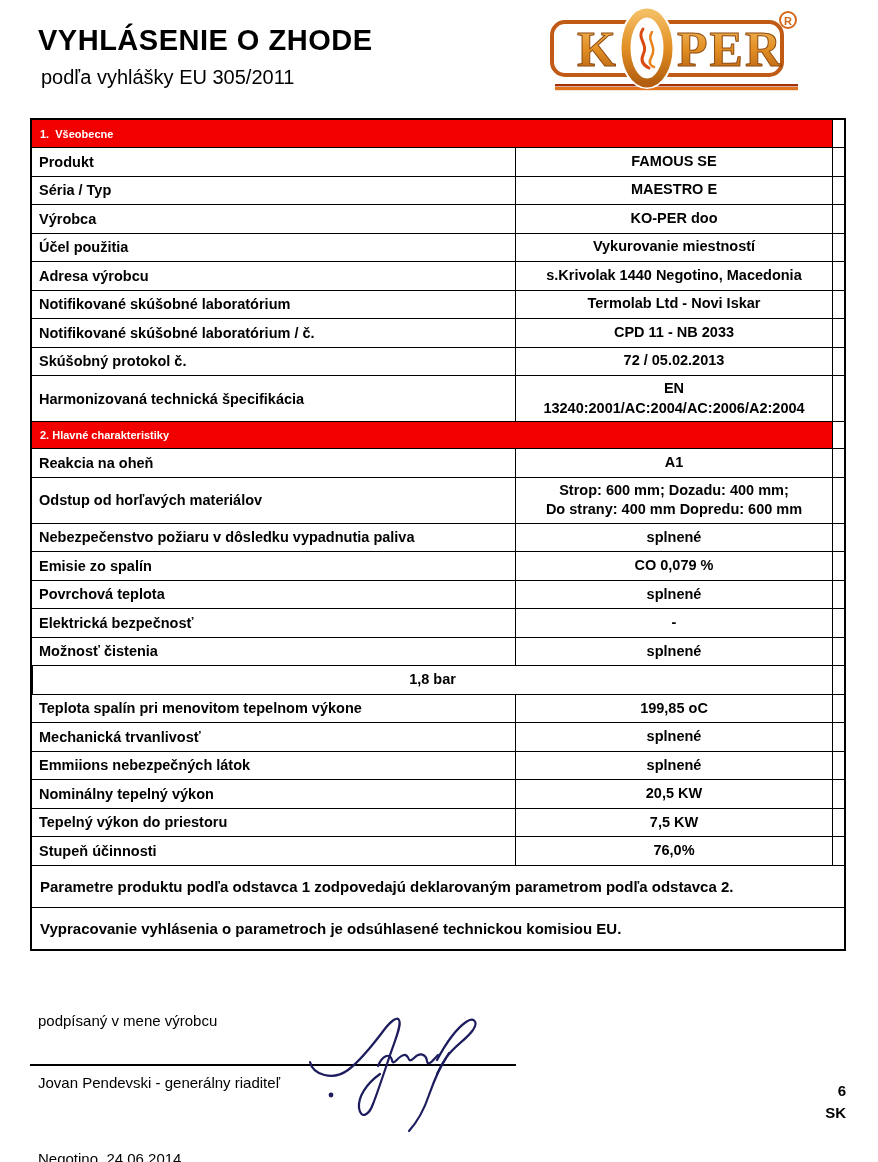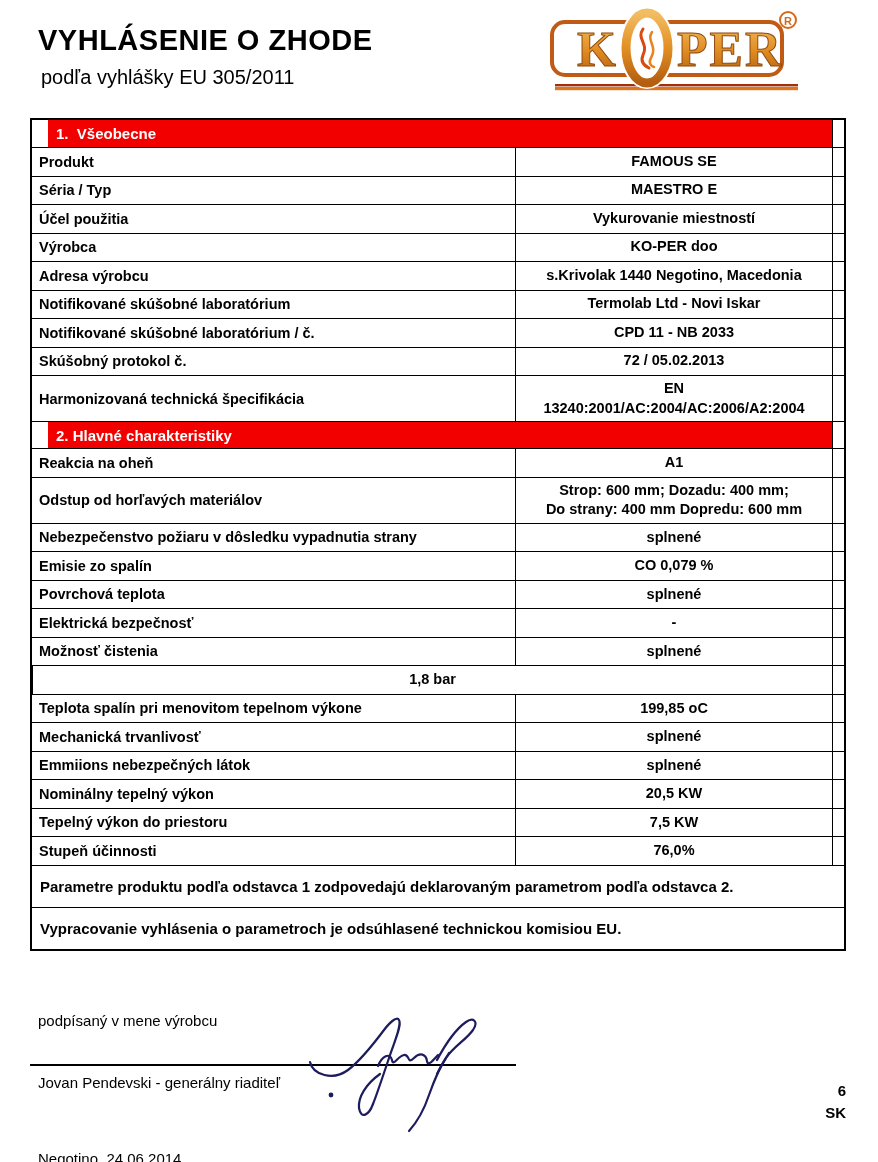--- a/index.html
+++ b/index.html
@@ -13,22 +13,22 @@
   .logo-wrap{position:absolute;left:545px;top:5px;width:258px;height:100px;}
   
   .decl-table{
     position:absolute;left:30px;top:118px;width:816px;
     border:2px solid #000;background:#fff;box-sizing:border-box;
   }
   .row{display:flex;align-items:stretch;min-height:28.5px;box-sizing:border-box;}
   .row + .row{border-top:1px solid #000;}
   .sec-row{min-height:27px;}
   .sec-bar{
-    flex:1;background:var(--red,#f20000);color:#fff;font-weight:bold;font-size:15px;
-    display:flex;align-items:center;padding-left:8px;white-space:pre;margin-left:16px;
+    flex:1;background:var(--red,#f20000);color:#fff;font-weight:bold;font-size:11px;
+    display:flex;align-items:center;padding-left:8px;white-space:pre;
   }
   .cell-label{
     width:483px;display:flex;align-items:center;
     padding:2px 4px 2px 7px;font-weight:bold;font-size:14.5px;box-sizing:border-box;line-height:1.25;
   }
   .cell-value{
     flex:1;border-left:1px solid #000;display:flex;align-items:center;justify-content:center;
     text-align:center;font-weight:bold;font-size:14.5px;white-space:pre-line;
     padding:3px 18px;line-height:1.35;box-sizing:border-box;
   }
@@ -91,27 +91,27 @@
         <div class="cell-label">Produkt</div>
         <div class="cell-value">FAMOUS SE</div>
         <div class="cell-end"></div>
       </div>
       <div class="row">
         <div class="cell-label">Séria / Typ</div>
         <div class="cell-value">MAESTRO E</div>
         <div class="cell-end"></div>
       </div>
       <div class="row">
+        <div class="cell-label">Výrobca</div>
+        <div class="cell-value">KO-PER doo</div>
+        <div class="cell-end"></div>
+      </div>
+      <div class="row">
         <div class="cell-label">Účel použitia</div>
         <div class="cell-value">Vykurovanie miestností</div>
-        <div class="cell-end"></div>
-      </div>
-      <div class="row">
-        <div class="cell-label">Výrobca</div>
-        <div class="cell-value">KO-PER doo</div>
         <div class="cell-end"></div>
       </div>
       <div class="row">
         <div class="cell-label">Adresa výrobcu</div>
         <div class="cell-value">s.Krivolak 1440 Negotino, Macedonia</div>
         <div class="cell-end"></div>
       </div>
       <div class="row">
         <div class="cell-label">Notifikované skúšobné laboratórium</div>
         <div class="cell-value">Termolab Ltd - Novi Iskar</div>
@@ -141,21 +141,21 @@
         <div class="cell-value">A1</div>
         <div class="cell-end"></div>
       </div>
       <div class="row">
         <div class="cell-label">Odstup od horľavých materiálov</div>
         <div class="cell-value">Strop: 600 mm; Dozadu: 400 mm;
 Do strany: 400 mm Dopredu: 600 mm</div>
         <div class="cell-end"></div>
       </div>
       <div class="row">
-        <div class="cell-label">Nebezpečenstvo požiaru v dôsledku vypadnutia strany</div>
+        <div class="cell-label">Nebezpečenstvo požiaru v dôsledku vypadnutia paliva</div>
         <div class="cell-value">splnené</div>
         <div class="cell-end"></div>
       </div>
       <div class="row">
         <div class="cell-label">Emisie zo spalín</div>
         <div class="cell-value">CO 0,079 %</div>
         <div class="cell-end"></div>
       </div>
       <div class="row">
         <div class="cell-label">Povrchová teplota</div>

